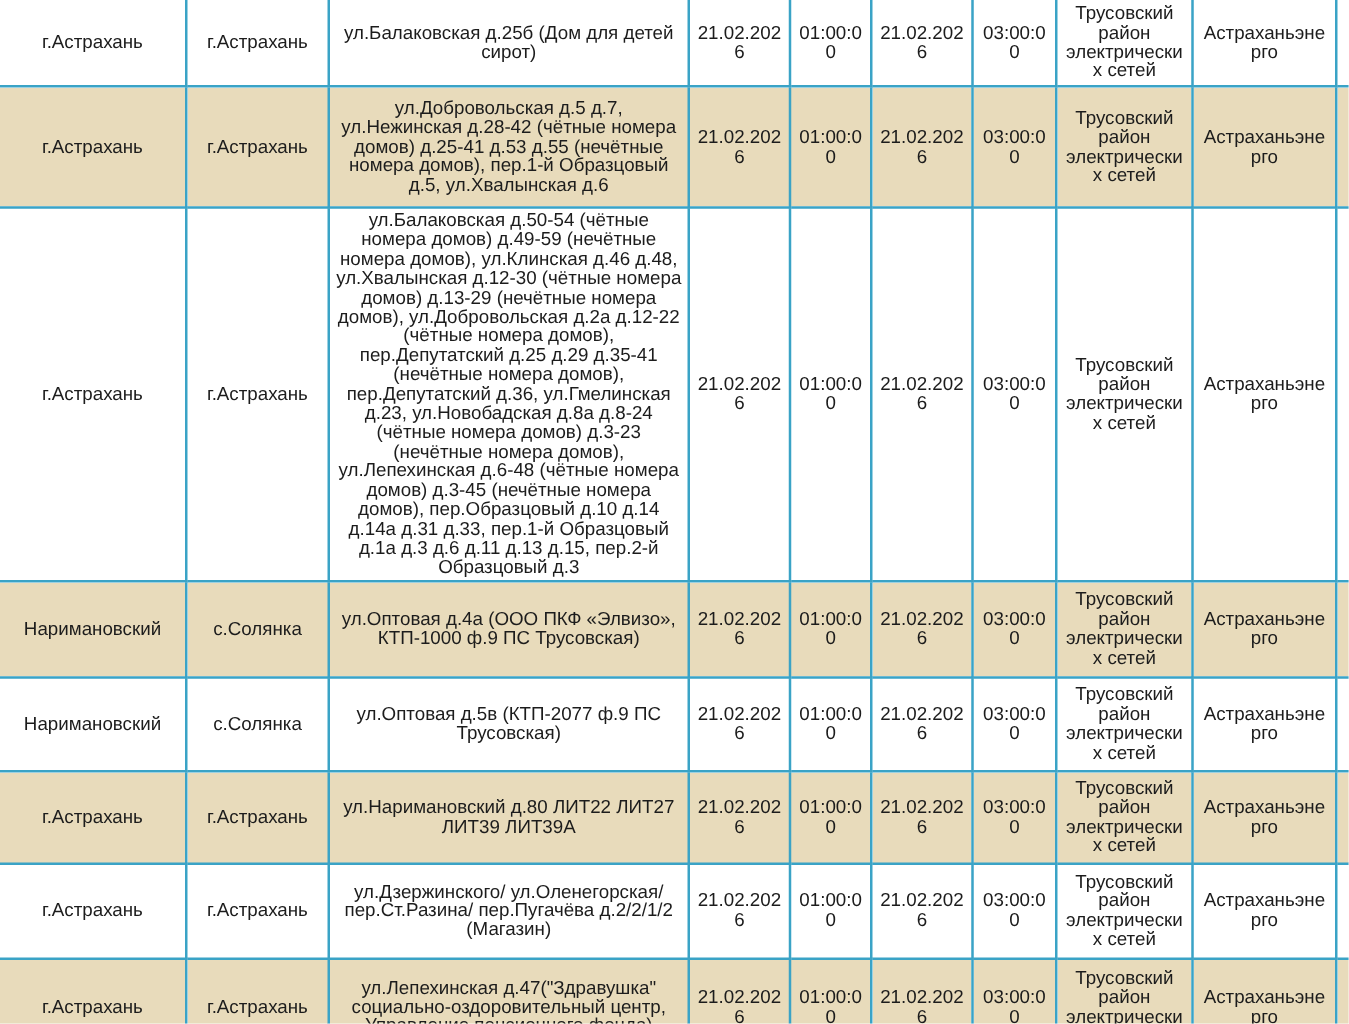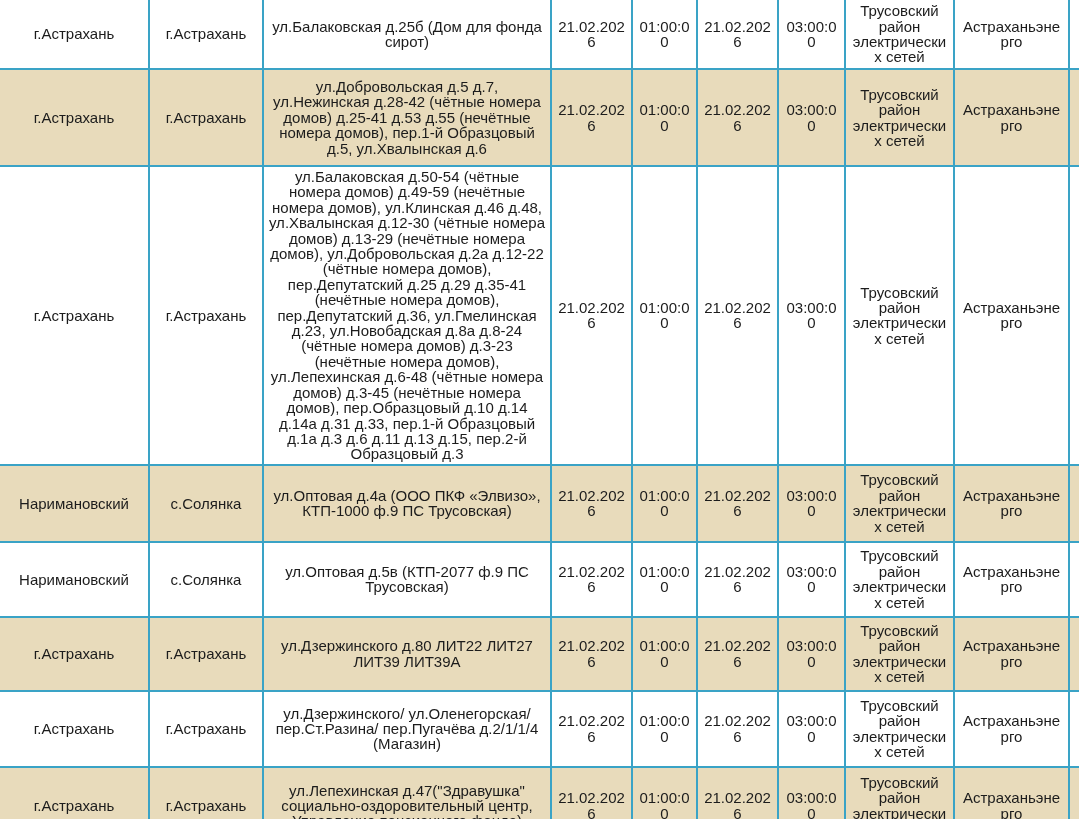--- a/index.html
+++ b/index.html
@@ -59,21 +59,21 @@
         <col style="width:81px">
       <col style="width:67px">
         <col style="width:109px">
         <col style="width:115px">
       <col style="width:13px">
     </colgroup>
     <tbody>
       <tr class="white r1">
         <td>г.Астрахань</td>
         <td>г.Астрахань</td>
-        <td>ул.Балаковская д.25б (Дом для фонда сирот)</td>
+        <td>ул.Балаковская д.25б (Дом для детей сирот)</td>
         <td>21.02.2026</td>
         <td>01:00:00</td>
         <td>21.02.2026</td>
         <td>03:00:00</td>
         <td>Трусовский район электрических сетей</td>
         <td>Астраханьэнерго</td>
         <td></td>
       </tr>
       <tr class="tan r2">
         <td>г.Астрахань</td>
@@ -119,33 +119,33 @@
         <td>01:00:00</td>
         <td>21.02.2026</td>
         <td>03:00:00</td>
         <td>Трусовский район электрических сетей</td>
         <td>Астраханьэнерго</td>
         <td></td>
       </tr>
       <tr class="tan r6">
         <td>г.Астрахань</td>
         <td>г.Астрахань</td>
-        <td>ул.Дзержинского д.80 ЛИТ22 ЛИТ27 ЛИТ39 ЛИТ39А</td>
+        <td>ул.Наримановский д.80 ЛИТ22 ЛИТ27 ЛИТ39 ЛИТ39А</td>
         <td>21.02.2026</td>
         <td>01:00:00</td>
         <td>21.02.2026</td>
         <td>03:00:00</td>
         <td>Трусовский район электрических сетей</td>
         <td>Астраханьэнерго</td>
         <td></td>
       </tr>
       <tr class="white r7">
         <td>г.Астрахань</td>
         <td>г.Астрахань</td>
-        <td>ул.Дзержинского/ ул.Оленегорская/ пер.Ст.Разина/ пер.Пугачёва д.2/1/1/4 (Магазин)</td>
+        <td>ул.Дзержинского/ ул.Оленегорская/ пер.Ст.Разина/ пер.Пугачёва д.2/2/1/2 (Магазин)</td>
         <td>21.02.2026</td>
         <td>01:00:00</td>
         <td>21.02.2026</td>
         <td>03:00:00</td>
         <td>Трусовский район электрических сетей</td>
         <td>Астраханьэнерго</td>
         <td></td>
       </tr>
       <tr class="tan r8">
         <td>г.Астрахань</td>

